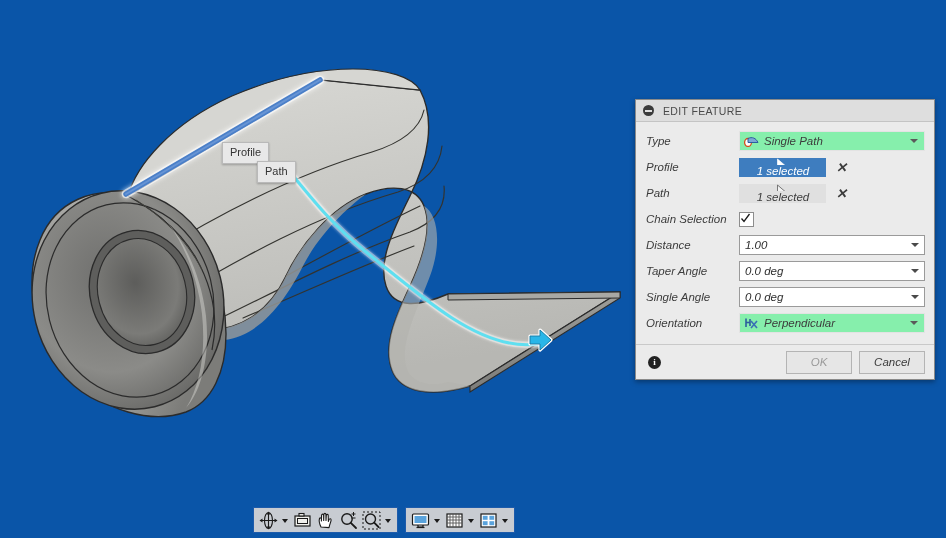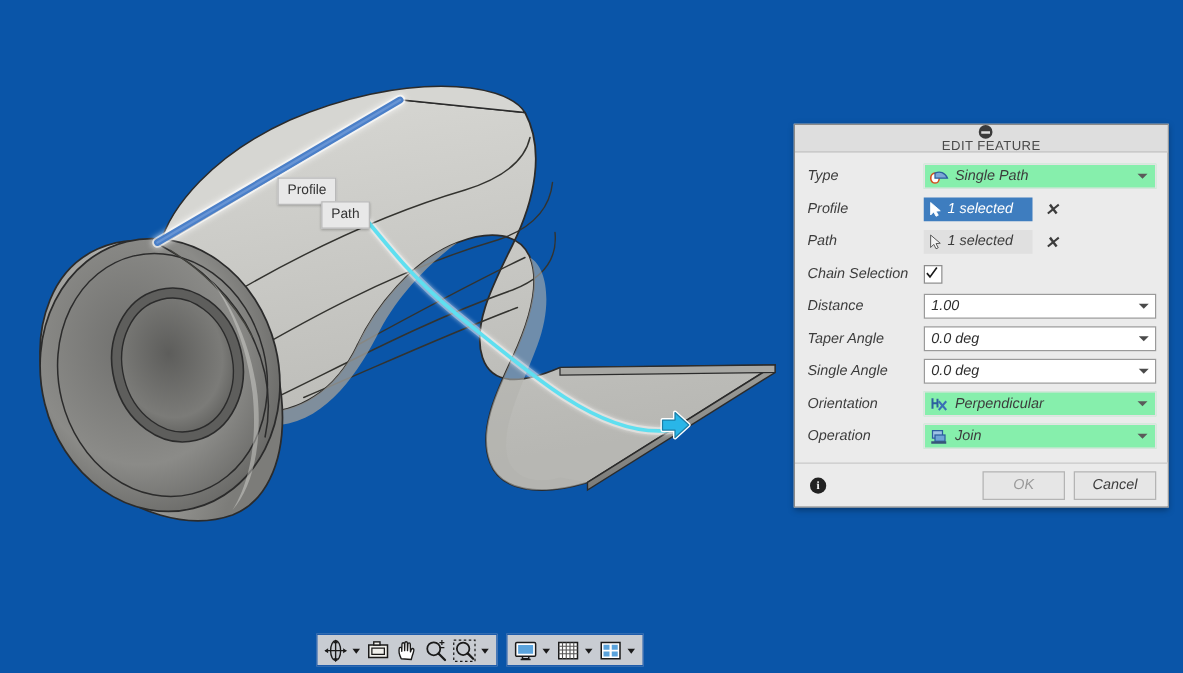--- a/index.html
+++ b/index.html
@@ -53,21 +53,20 @@
     color: #3c3c3c;
     user-select: none;
   }
   .dlg-titlebar {
     height: 21px;
     background: #dedede;
     border-bottom: 1px solid #c4c4c4;
     display: flex;
     align-items: center;
     padding-left: 7px;
-    flex-direction: column;
   }
   .dlg-title-text {
     font-size: 10.5px;
     letter-spacing: 0.35px;
     color: #4a4a4a;
     margin-left: 9px;
   }
   .collapse-icon {
     width: 11px; height: 11px;
     border-radius: 50%;
@@ -149,20 +148,21 @@
   }
 
   
   .sel-btn {
     height: 19px;
     min-width: 76px;
     display: inline-flex;
     align-items: center;
     padding: 0 7px 0 4px;
     font-size: 11.5px;
+    flex-direction: column;
   }
   .sel-btn.active { background: #3e7dbf; color: #ffffff; }
   .sel-btn.idle   { background: #e0e0e0; color: #3c3c3c; }
   .sel-btn .sel-text { margin-left: 4px; }
   .clear-x {
     margin-left: 10px;
     font-size: 13px;
     font-weight: bold;
     color: #3c3c3c;
     line-height: 1;
@@ -462,32 +462,20 @@
           <path d="M2,1.5 L2,10" stroke="#2c5f9e" stroke-width="1.6" fill="none"></path>
           <path d="M2,5.5 L6,5.5" stroke="#2c5f9e" stroke-width="1.6" fill="none"></path>
           <path d="M6,2 L6,9" stroke="#2c5f9e" stroke-width="1.6" fill="none"></path>
           <path d="M7,4 L13,11 M13,4 L7,11" stroke="#3a6fb5" stroke-width="1.6" fill="none"></path>
         </svg>
         <span class="combo-text">Perpendicular</span>
         <span class="caret"></span>
       </div>
     </div>
 
-    <div class="row">
-      <span class="row-label">Operation</span>
-      <div class="combo">
-        <svg width="15" height="13">
-          <rect x="2" y="1.5" width="8" height="6" fill="#9ec3e6" stroke="#2c5f9e" stroke-width="1"></rect>
-          <rect x="4" y="5" width="8" height="5" fill="#6ea3d6" stroke="#2c5f9e" stroke-width="1"></rect>
-          <rect x="1" y="10" width="12" height="2" fill="#37557a"></rect>
-        </svg>
-        <span class="combo-text">Join</span>
-        <span class="caret"></span>
-      </div>
-    </div>
 
   </div>
 
   <div class="dlg-footer">
     <span class="info-icon">i</span>
     <span class="footer-spacer"></span>
     <span class="dlg-btn disabled">OK</span>
     <span class="dlg-btn enabled">Cancel</span>
   </div>
 </div>

